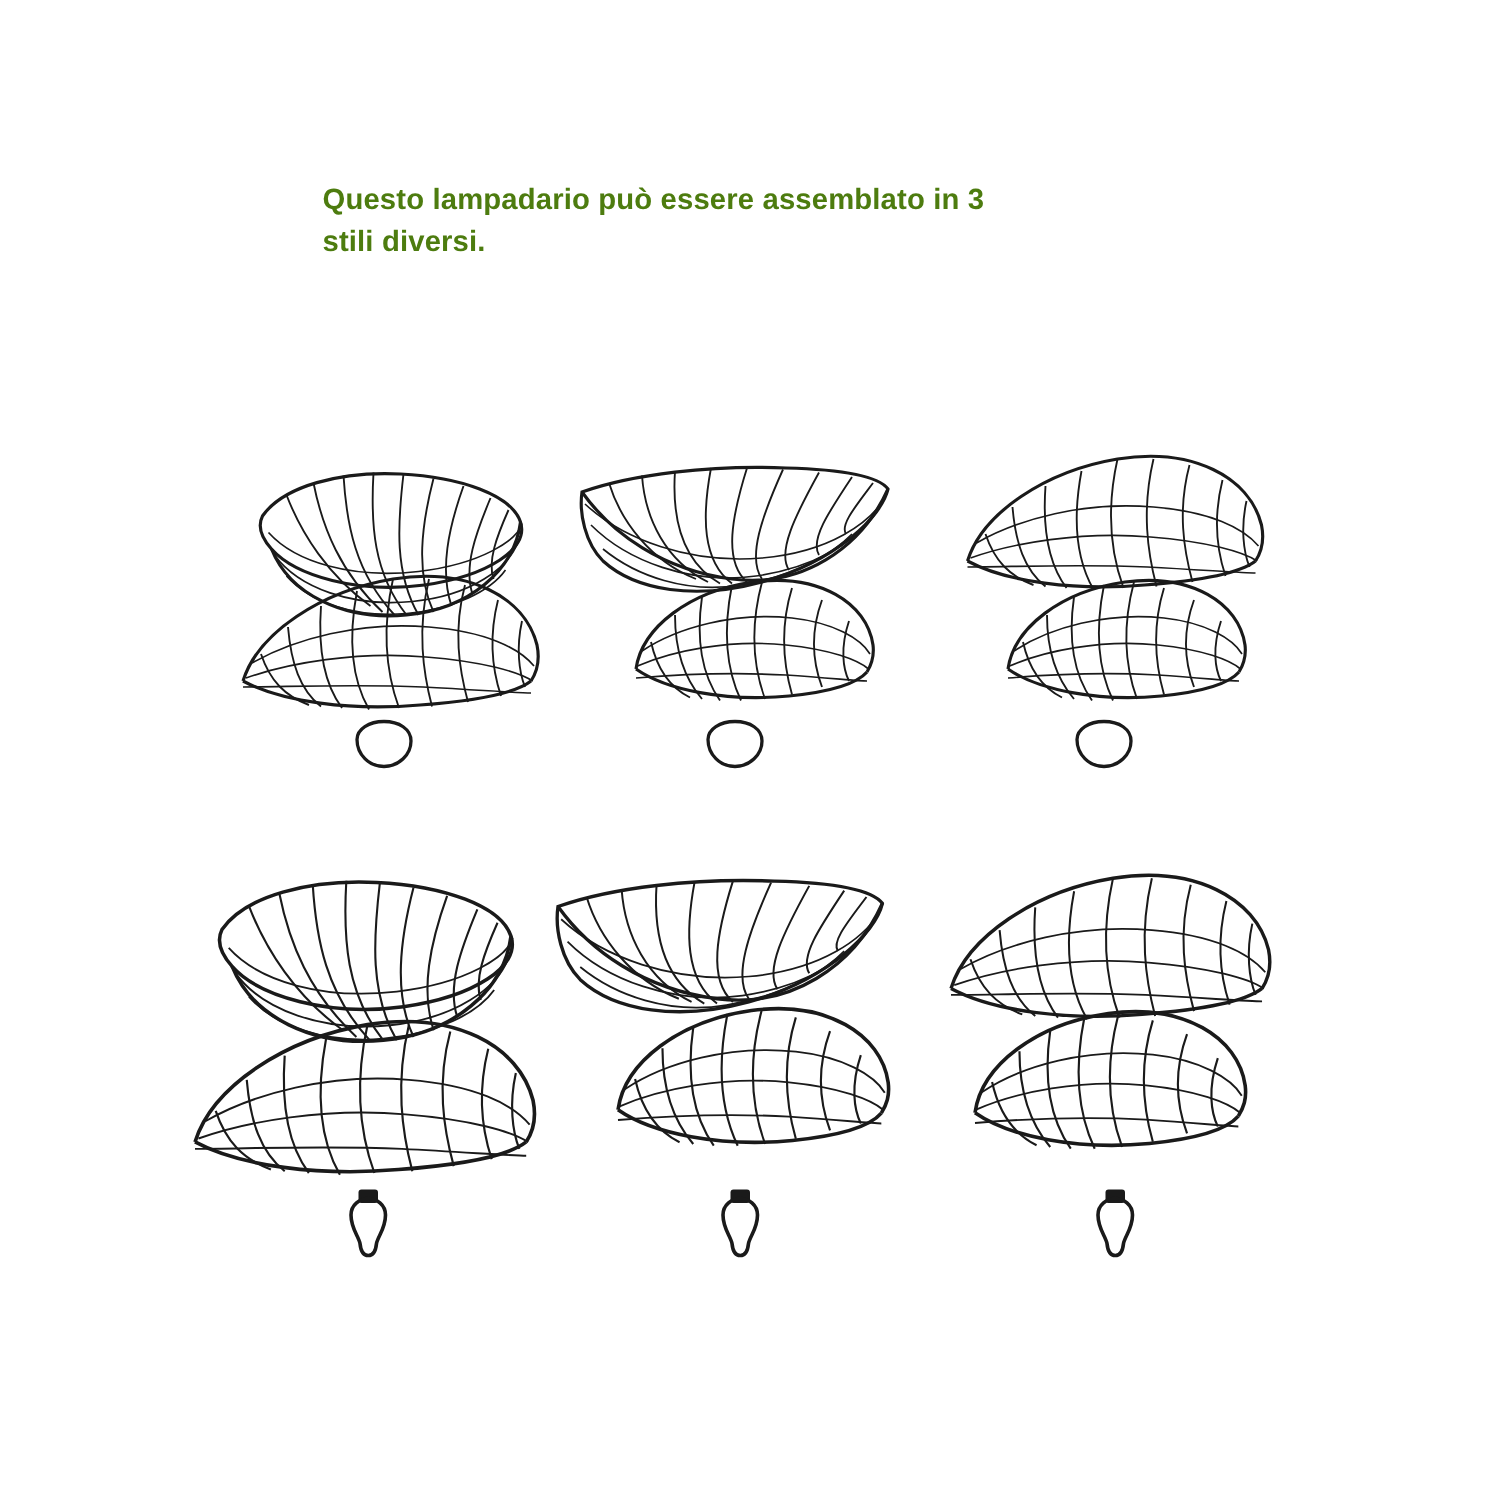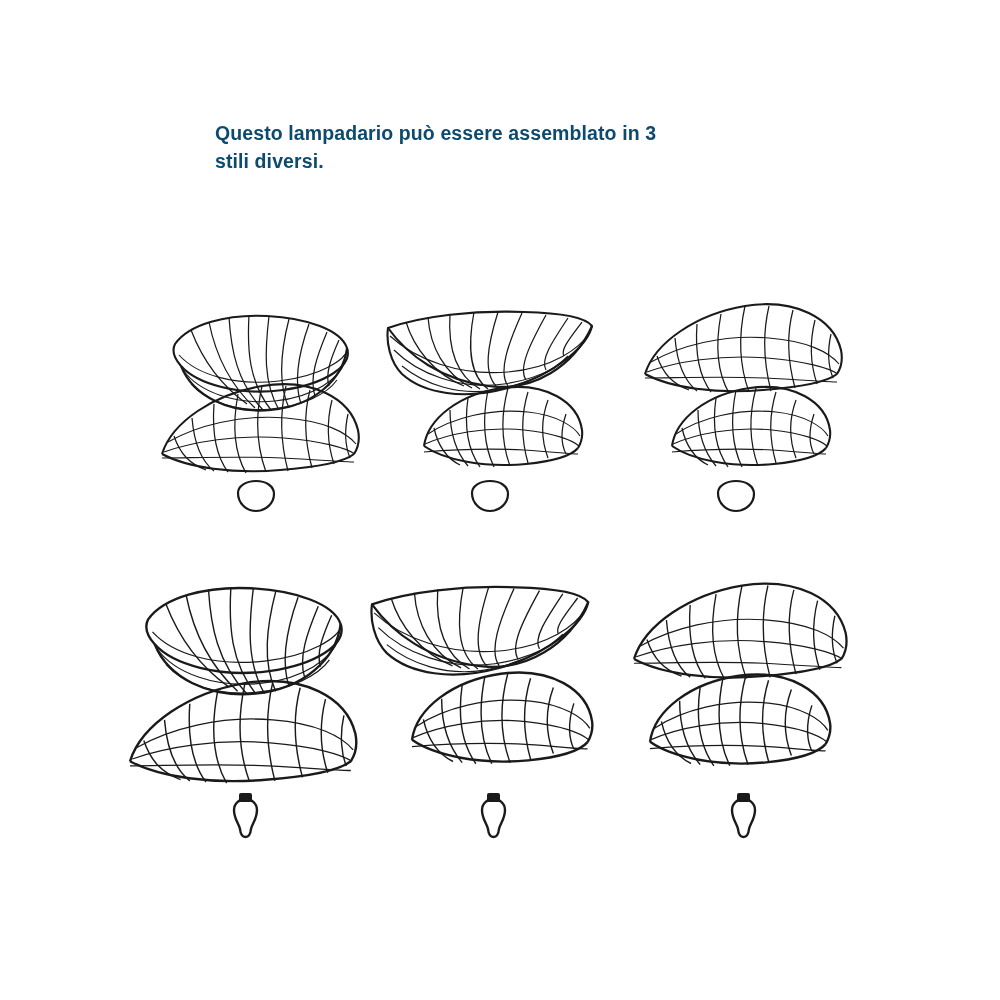--- a/index.html
+++ b/index.html
@@ -22,21 +22,21 @@
     background: #ffffff;
   }
   #caption {
     position: absolute;
     left: 215px;
     top: 120px;
     width: 560px;
     font-size: 19.5px;
     line-height: 1.42;
     font-weight: 600;
-    color: #0c4a6e;
+    color: #4d7c0f;
     letter-spacing: 0.1px;
     white-space: pre-line;
   }
   .diagram {
     position: absolute;
     left: 0;
     top: 0;
     width: 1000px;
     height: 1000px;
   }

